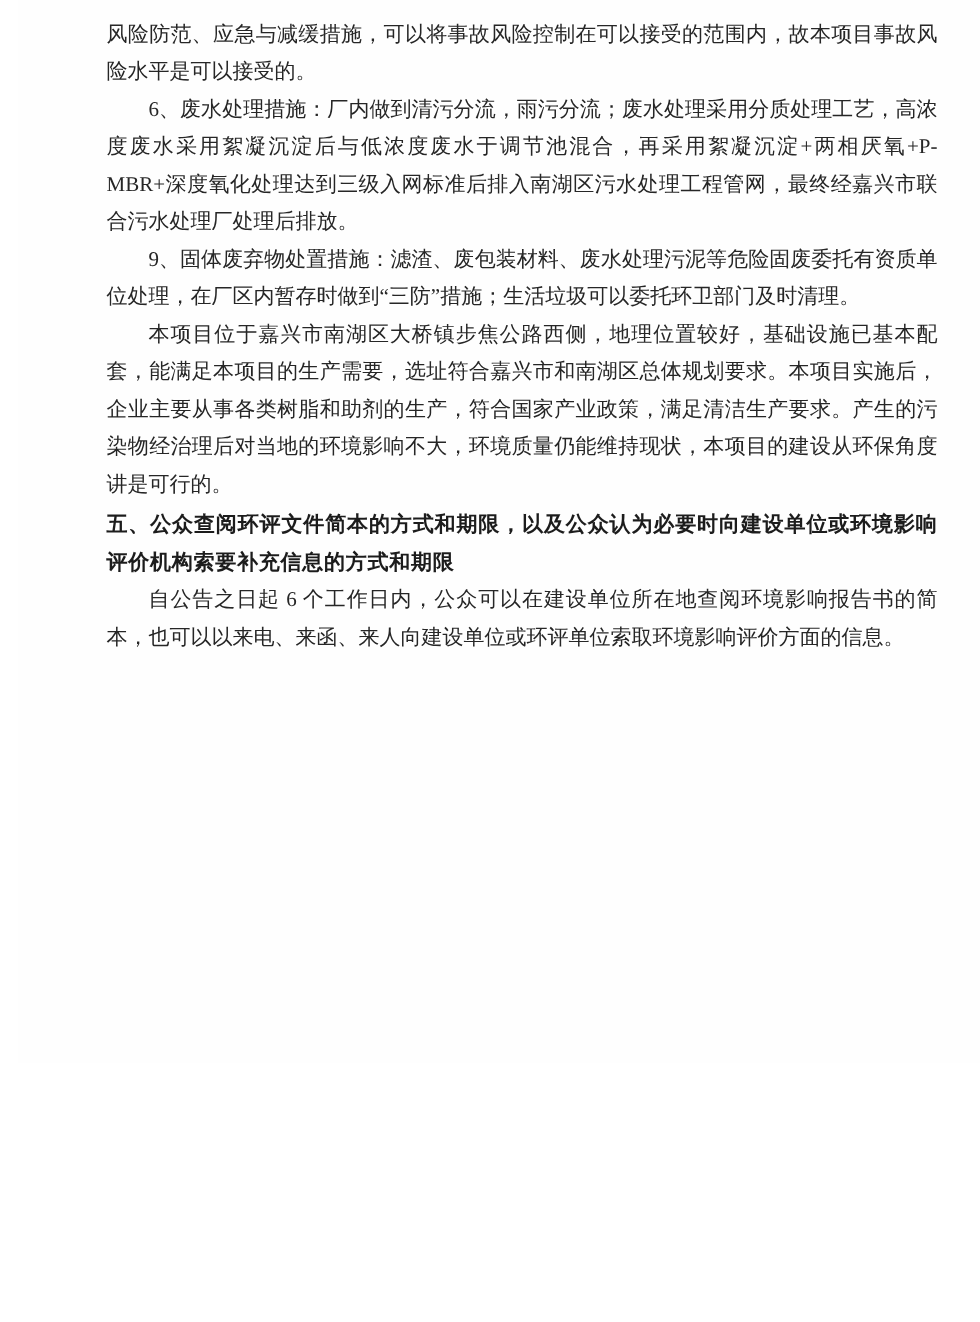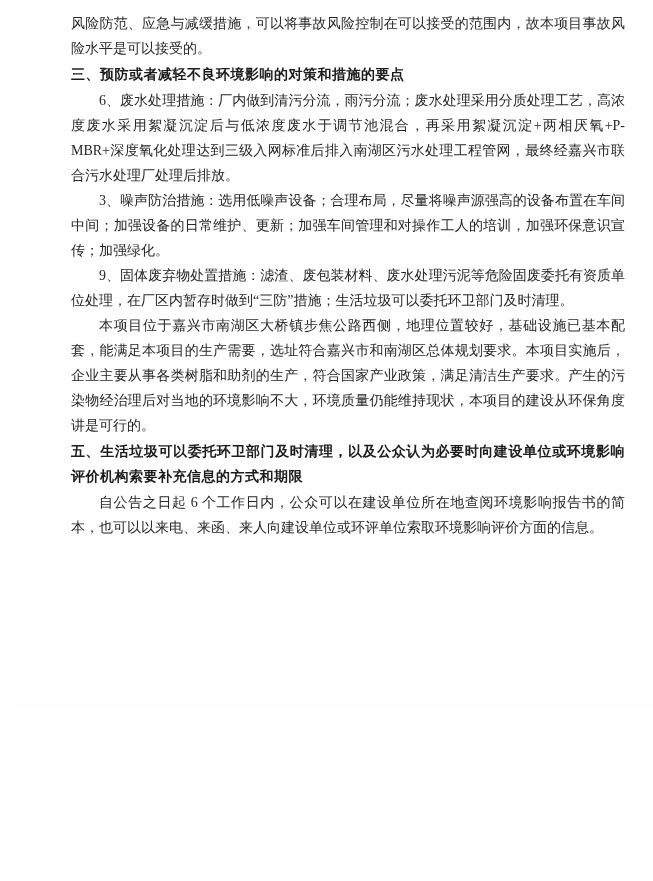--- a/index.html
+++ b/index.html
@@ -59,23 +59,21 @@
     color: #333333;
     font-family: "Liberation Serif", "DejaVu Serif", serif;
   }
 </style>
 </head>
 <body>
 
 <div class="page" style="background: rgb(254, 254, 254);">
   <div class="content">
       <p class="body">风险防范、应急与减缓措施，可以将事故风险控制在可以接受的范围内，故本项目事故风险水平是可以接受的。</p>
-      <p class="heading">三、预防或者减轻不良环境影响的对策和措施的要点</p>
       <p class="body indent">6、废水处理措施：厂内做到清污分流，雨污分流；废水处理采用分质处理工艺，高浓度废水采用絮凝沉淀后与低浓度废水于调节池混合，再采用絮凝沉淀+两相厌氧+P-MBR+深度氧化处理达到三级入网标准后排入南湖区污水处理工程管网，最终经嘉兴市联合污水处理厂处理后排放。</p>
-      <p class="body indent">3、噪声防治措施：选用低噪声设备；合理布局，尽量将噪声源强高的设备布置在车间中间；加强设备的日常维护、更新；加强车间管理和对操作工人的培训，加强环保意识宣传；加强绿化。</p>
       <p class="body indent">9、固体废弃物处置措施：滤渣、废包装材料、废水处理污泥等危险固废委托有资质单位处理，在厂区内暂存时做到“三防”措施；生活垃圾可以委托环卫部门及时清理。</p>
       <p class="body indent">本项目位于嘉兴市南湖区大桥镇步焦公路西侧，地理位置较好，基础设施已基本配套，能满足本项目的生产需要，选址符合嘉兴市和南湖区总体规划要求。本项目实施后，企业主要从事各类树脂和助剂的生产，符合国家产业政策，满足清洁生产要求。产生的污染物经治理后对当地的环境影响不大，环境质量仍能维持现状，本项目的建设从环保角度讲是可行的。</p>
-      <p class="heading">五、生活垃圾可以委托环卫部门及时清理，以及公众认为必要时向建设单位或环境影响评价机构索要补充信息的方式和期限</p>
+      <p class="heading">五、公众查阅环评文件简本的方式和期限，以及公众认为必要时向建设单位或环境影响评价机构索要补充信息的方式和期限</p>
       <p class="body indent">自公告之日起 6 个工作日内，公众可以在建设单位所在地查阅环境影响报告书的简本，也可以以来电、来函、来人向建设单位或环评单位索取环境影响评价方面的信息。</p>
     </div>
   <div class="page-number">2</div>
   <div class="edge-strip" style="background: rgb(219, 201, 158);"></div>
 </div>
 
 </body></html>

